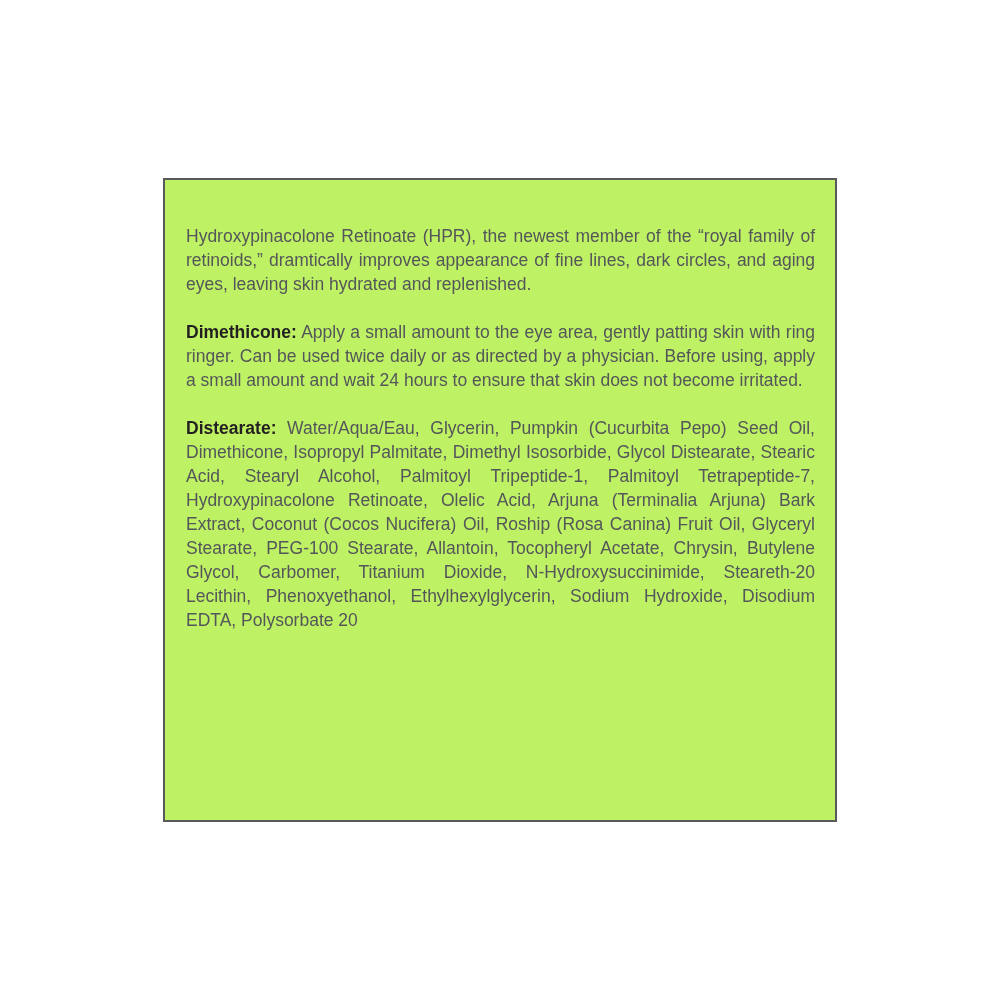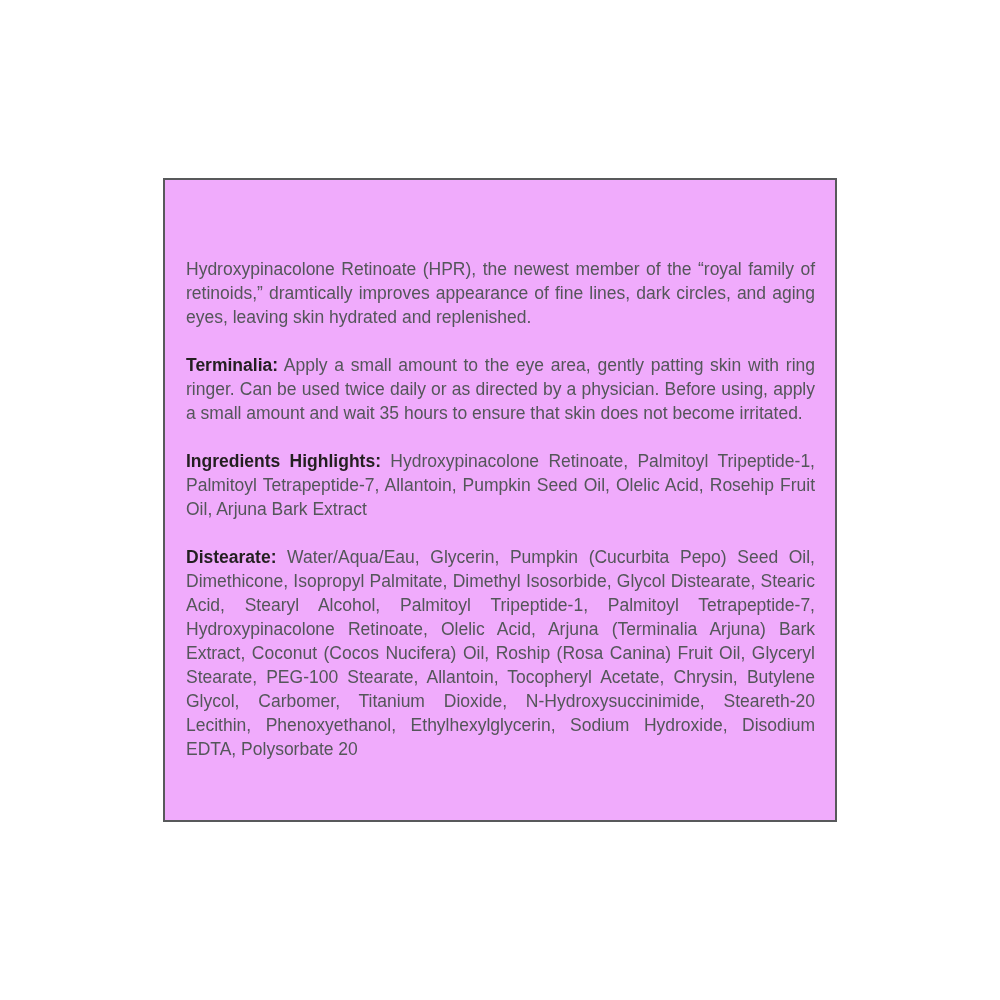--- a/index.html
+++ b/index.html
@@ -18,22 +18,22 @@
     overflow: hidden;
   }
   .label-box {
     position: absolute;
     left: 163px;
     top: 178px;
     width: 674px;
     height: 644px;
     box-sizing: border-box;
     border: 2px solid #58595b;
-    background: #f0abfc;
-    padding: 77px 20px 0 21px;
+    background: #bef264;
+    padding: 44px 20px 0 21px;
   }
   .para {
     margin: 0 0 24px 0;
     font-size: 17.5px;
     line-height: 24px;
     color: #54565a;
     text-align: justify;
     text-justify: inter-word;
   }
   .para .lead {
@@ -46,28 +46,24 @@
 
 <div class="canvas">
   <div class="label-box">
 
     <p class="para">
       <strong class="lead"></strong>
       <span>Hydroxypinacolone Retinoate (HPR), the newest member of the “royal family of retinoids,” dramtically improves appearance of fine lines, dark circles, and aging eyes, leaving skin hydrated and replenished.</span>
     </p>
 
     <p class="para">
-      <strong class="lead">Terminalia:</strong>
-      <span>Apply a small amount to the eye area, gently patting skin with ring ringer. Can be used twice daily or as directed by a physician. Before using, apply a small amount and wait 35 hours to ensure that skin does not become irritated.</span>
+      <strong class="lead">Dimethicone:</strong>
+      <span>Apply a small amount to the eye area, gently patting skin with ring ringer. Can be used twice daily or as directed by a physician. Before using, apply a small amount and wait 24 hours to ensure that skin does not become irritated.</span>
     </p>
 
-    <p class="para">
-      <strong class="lead">Ingredients Highlights:</strong>
-      <span>Hydroxypinacolone Retinoate, Palmitoyl Tripeptide-1, Palmitoyl Tetrapeptide-7, Allantoin, Pumpkin Seed Oil, Olelic Acid, Rosehip Fruit Oil, Arjuna Bark Extract</span>
-    </p>
 
     <p class="para">
       <strong class="lead">Distearate:</strong>
       <span>Water/Aqua/Eau, Glycerin, Pumpkin (Cucurbita Pepo) Seed Oil, Dimethicone, Isopropyl Palmitate, Dimethyl Isosorbide, Glycol Distearate, Stearic Acid, Stearyl Alcohol, Palmitoyl Tripeptide-1, Palmitoyl Tetrapeptide-7, Hydroxypinacolone Retinoate, Olelic Acid, Arjuna (Terminalia Arjuna) Bark Extract, Coconut (Cocos Nucifera) Oil, Roship (Rosa Canina) Fruit Oil, Glyceryl Stearate, PEG-100 Stearate, Allantoin, Tocopheryl Acetate, Chrysin, Butylene Glycol, Carbomer, Titanium Dioxide, N-Hydroxysuccinimide, Steareth-20 Lecithin, Phenoxyethanol, Ethylhexylglycerin, Sodium Hydroxide, Disodium EDTA, Polysorbate 20</span>
     </p>
 
   </div>
 </div>
 
 </body></html>

